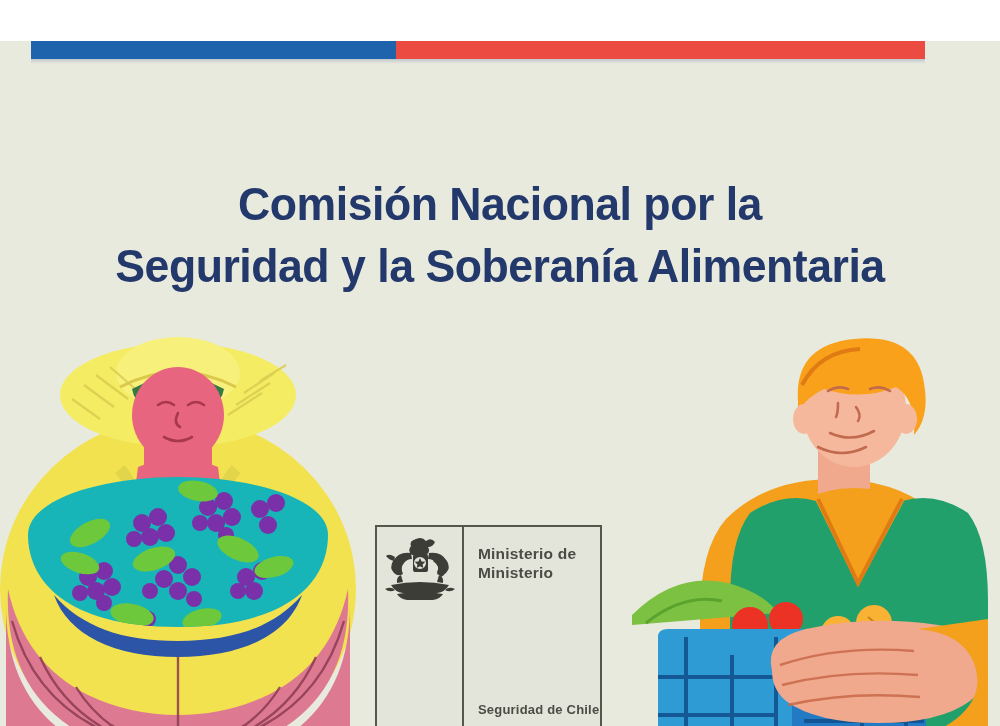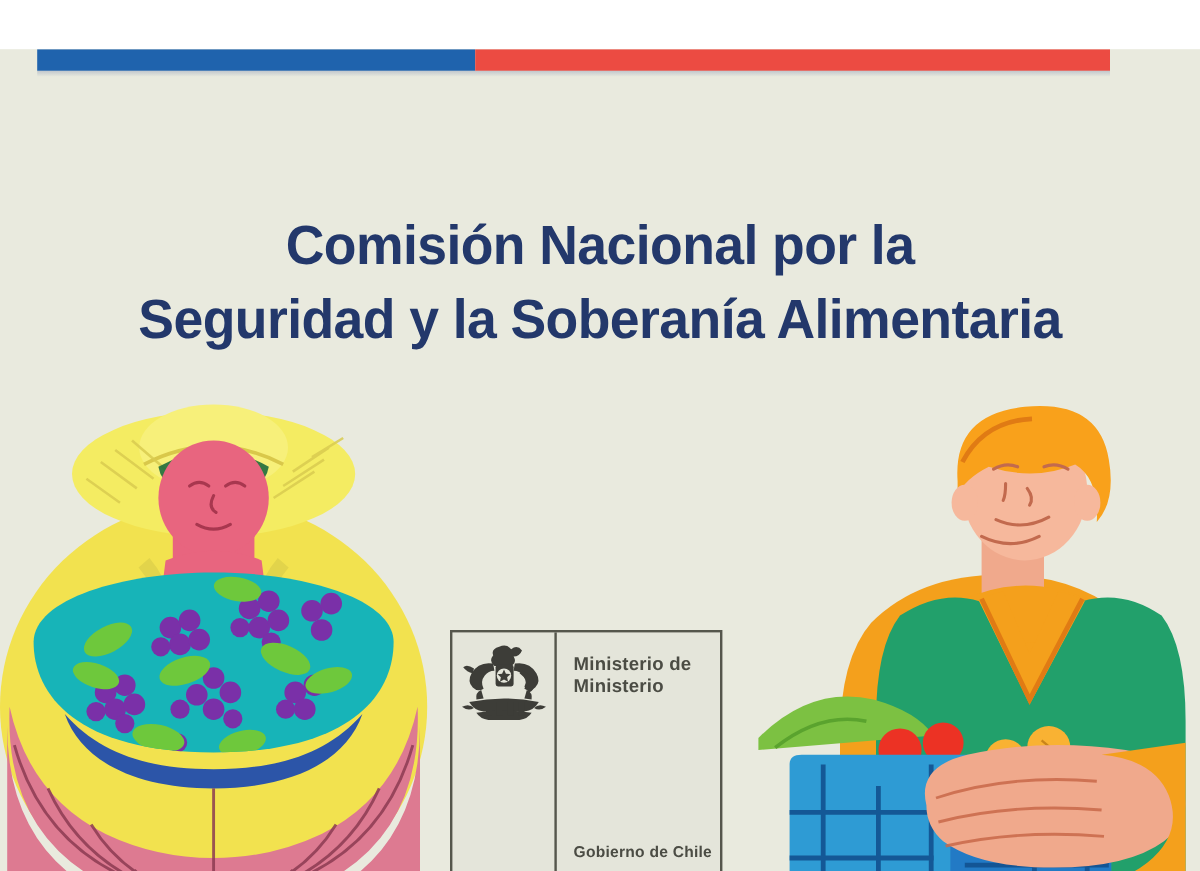--- a/index.html
+++ b/index.html
@@ -408,18 +408,18 @@
             <path d="M2 52 q6 -3 10 1 q-5 3 -10 -1 Z"></path>
             <path d="M72 52 q-6 -3 -10 1 q5 3 10 -1 Z"></path>
           </g>
         </svg>
       </div>
       <div id="logo-right">
         <div id="ministry-name">
           <span class="ln">Ministerio de</span>
           <span class="ln">Ministerio</span>
         </div>
-        <div id="gov-name">Gobierno de Chile</div>
+        <div id="gov-name">Seguridad de Chile</div>
       </div>
     </div>
   </div>
 
 </div>
 
 </body></html>

